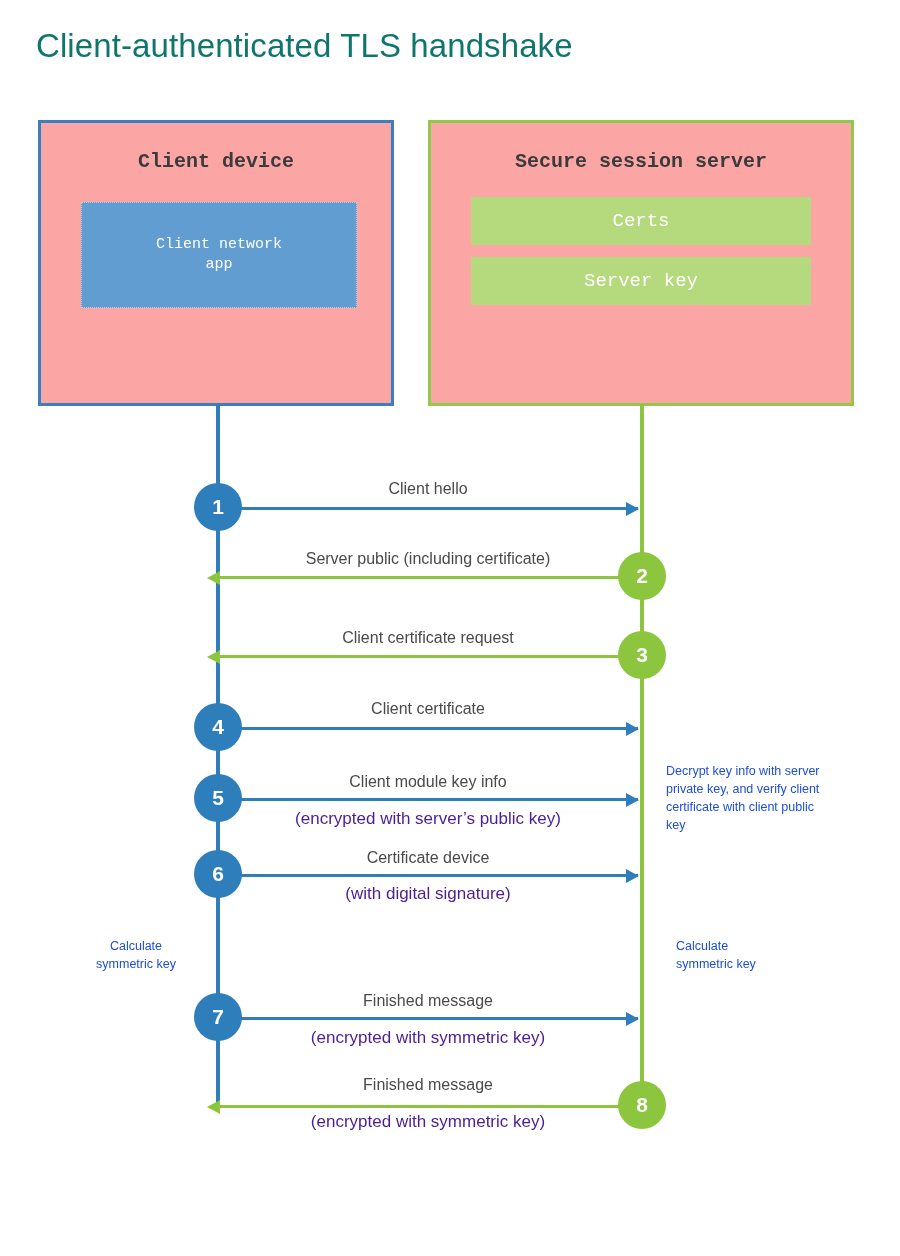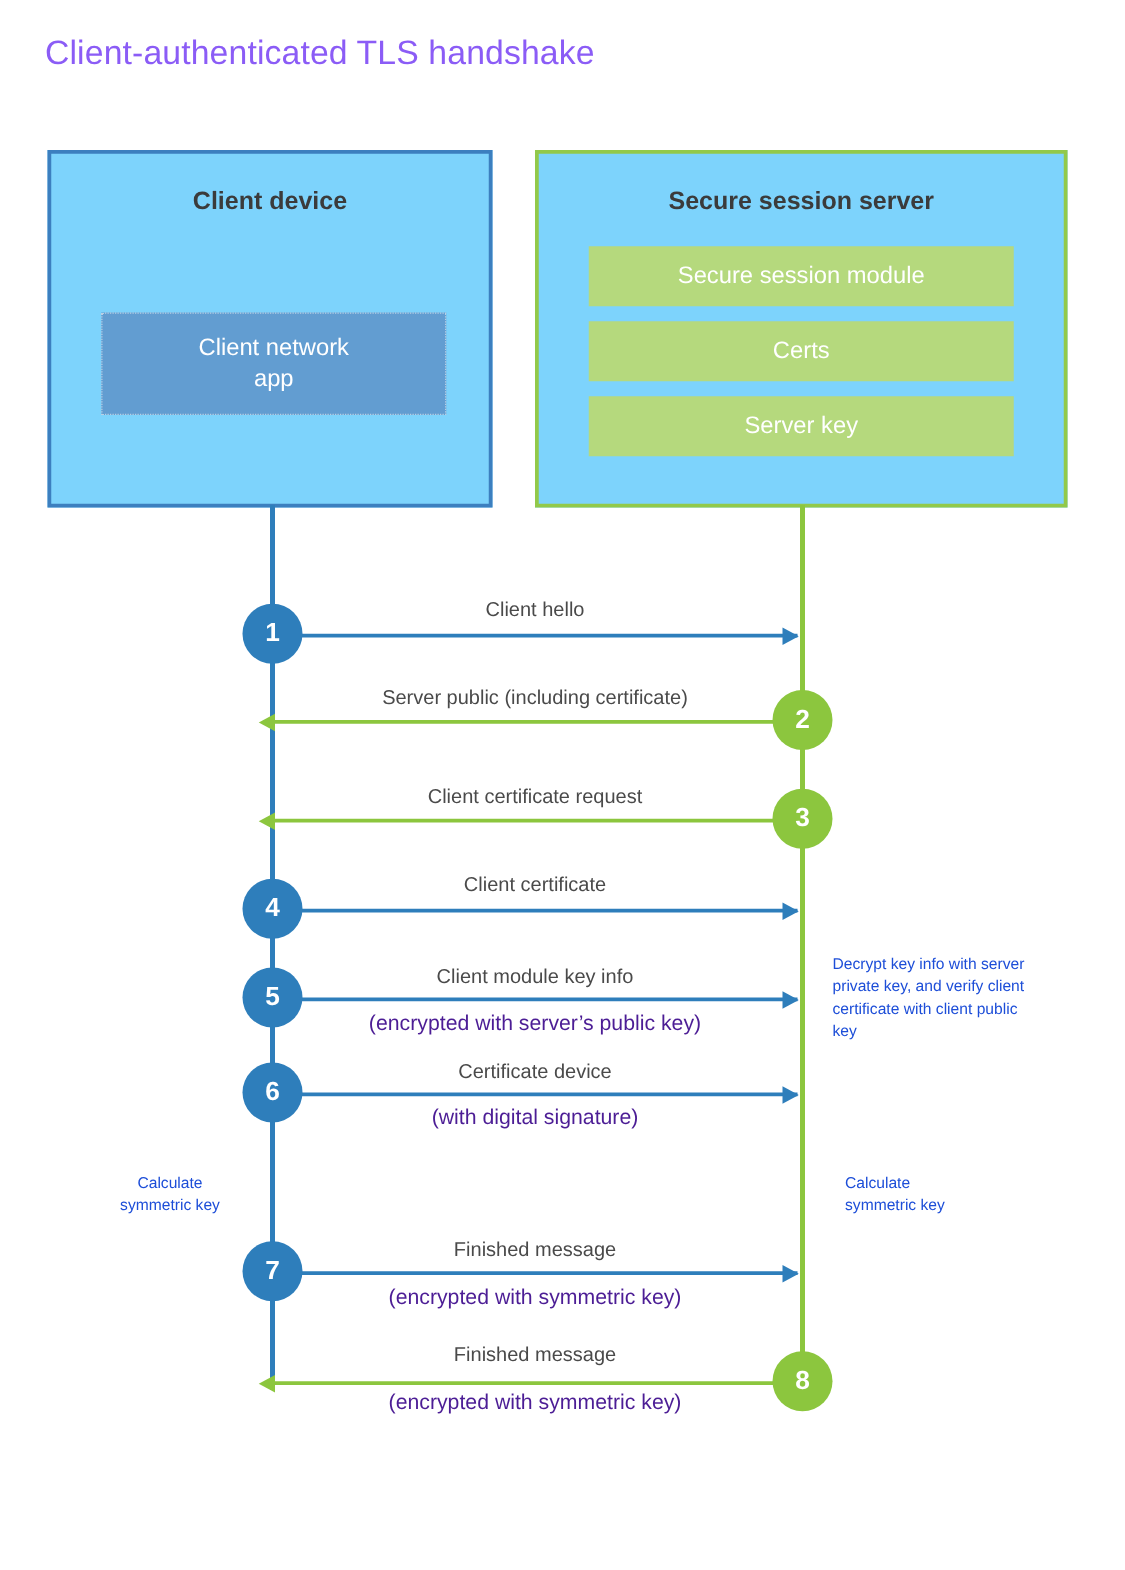--- a/index.html
+++ b/index.html
@@ -9,41 +9,40 @@
     font-family:"Liberation Sans", sans-serif;
     position:relative;
     overflow:hidden;
     -webkit-font-smoothing:antialiased;
   }
   .stage{position:absolute;left:0;top:0;width:900px;height:1256px;}
 
   
   .title{
     position:absolute;left:36px;top:27px;
-    font-size:27px;font-weight:300;color:#8b5cf6;
+    font-size:33px;font-weight:300;color:#0f766e;
     letter-spacing:.1px;white-space:nowrap;
   }
 
   
-  .actor-box{position:absolute;background:#7dd3fc;box-sizing:border-box;}
+  .actor-box{position:absolute;background:#fca5a5;box-sizing:border-box;font-family:Liberation Mono, monospace;}
   .client-box{left:38px;top:120px;width:356px;height:286px;border:3px solid #3c7fbf;}
   .server-box{left:428px;top:120px;width:426px;height:286px;border:3px solid #92c94a;}
 
   .actor-title{
     position:absolute;left:0;right:0;top:27px;
     text-align:center;font-size:20px;font-weight:bold;color:#3b3b3b;
   }
 
   .client-app{
-    position:absolute;left:40px;top:79px;width:276px;height:82px;
+    position:absolute;left:40px;top:79px;width:276px;height:106px;
     background:#629dd1;border:1px dotted #b9cfe4;
     display:flex;align-items:center;justify-content:center;
-    color:#ffffff;font-size:19px;font-weight:300;line-height:1.32;text-align:center;
+    color:#ffffff;font-size:15px;font-weight:300;line-height:1.32;text-align:center;
     box-sizing:border-box;
-    margin-top:48px;
   }
 
   .server-bars{position:absolute;left:40px;top:74px;width:340px;}
   .server-bar{
     width:340px;height:48px;background:#b5d97d;margin-bottom:12px;
     display:flex;align-items:center;justify-content:center;
     color:#ffffff;font-size:19px;font-weight:300;
   }
 
   
@@ -108,21 +107,20 @@
       <span>
         <span>Client network</span><br>
         <span>app</span>
       </span>
     </div>
   </div>
 
   <div class="actor-box server-box">
     <div class="actor-title">Secure session server</div>
     <div class="server-bars">
-      <div class="server-bar">Secure session module</div>
       <div class="server-bar">Certs</div>
       <div class="server-bar">Server key</div>
     </div>
   </div>
 
   <div class="lifeline lifeline-client"></div>
   <div class="lifeline lifeline-server"></div>
 
   <div id="flows">
       <div class="msg-label" style="top: 480px;">Client hello</div>

